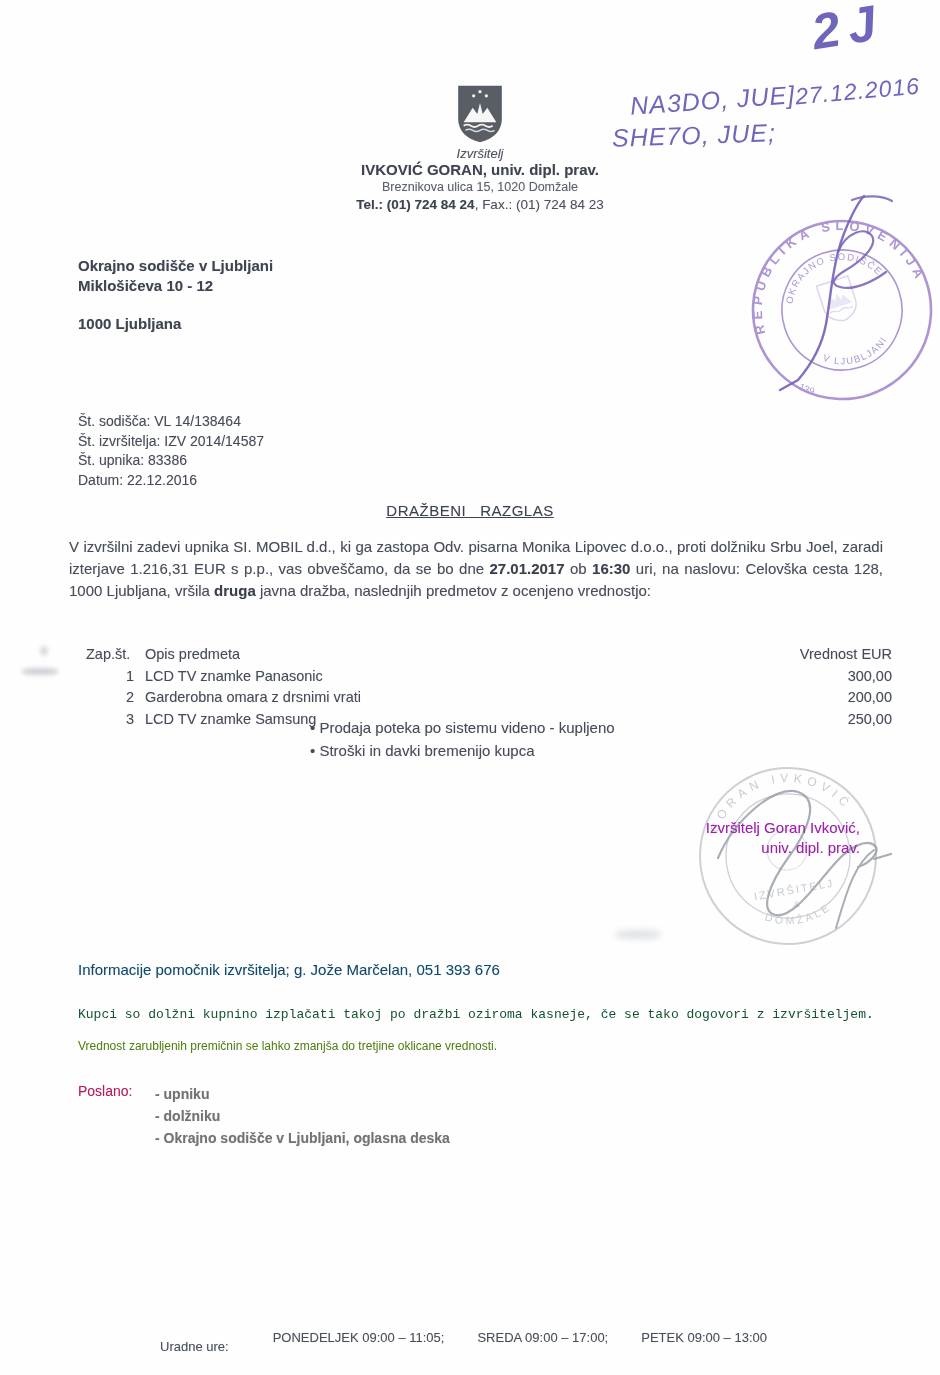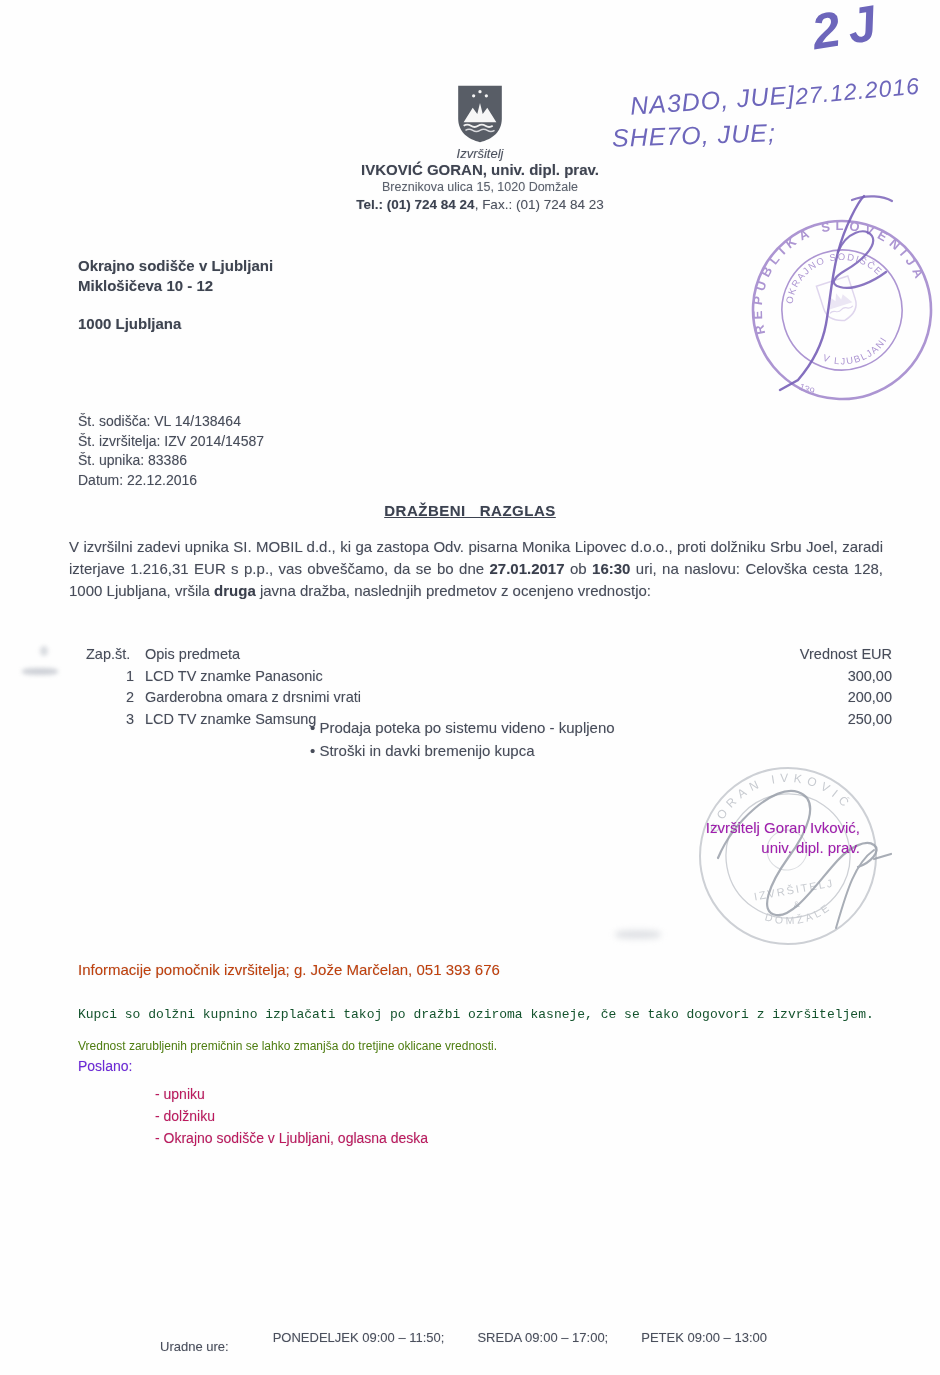--- a/index.html
+++ b/index.html
@@ -28,21 +28,21 @@
 
   
   .recipient{left:78px;top:256px;font-weight:bold;font-size:15px;color:#3e4450;line-height:20px;}
   .recipient .gap{height:18px;}
 
   
   .refs{left:78px;top:412px;font-size:14px;line-height:19.5px;color:#474c59;}
 
   
   .title{left:0;top:502px;width:940px;text-align:center;}
-  .title span{font-weight:bold;font-size:15px;color:#3c4250;text-decoration:underline;white-space:pre;letter-spacing:.5px;}
+  .title span{font-weight:normal;font-size:15px;color:#3c4250;text-decoration:underline;white-space:pre;letter-spacing:.5px;}
 
   
   .body-par{left:69px;top:536px;width:814px;font-size:15px;line-height:22px;text-align:justify;color:#474c59;}
   .body-par b{color:#3a3f4c;}
 
   
   .items{left:78px;top:644px;width:814px;font-size:14.5px;line-height:21.5px;}
   .irow{display:grid;grid-template-columns:60px 1fr 130px;}
   .ic-no{padding-left:8px;}
   .irow .ic-no.num{text-align:right;padding-right:4px;padding-left:0;}
@@ -59,27 +59,27 @@
   .smudge3{left:615px;top:930px;width:46px;height:9px;background:#c3c7ce;border-radius:40%;filter:blur(3px);opacity:.5;}
 
   
   .court-stamp{left:742px;top:188px;width:205px;height:225px;}
   .exec-stamp{left:688px;top:762px;width:204px;height:195px;}
 
   
   .sig-text{left:560px;top:818px;width:300px;text-align:right;font-size:15px;line-height:20px;color:#a21caf;}
 
   
-  .info{left:78px;top:961px;font-size:15px;color:#c2410c;}
+  .info{left:78px;top:961px;font-size:15px;color:#0c4a6e;}
   .note-a{left:78px;top:1007px;font-size:13px;color:#14532d;font-family:Liberation Mono, monospace;}
   .note-b{left:78px;top:1039px;font-size:12px;color:#4d7c0f;}
 
   
-  .dist-label{left:78px;top:1058px;font-size:14px;color:#6d28d9;}
-  .dist-items{left:155px;top:1083px;font-size:14px;line-height:22px;color:#be185d;}
+  .dist-label{left:78px;top:1083px;font-size:14px;color:#be185d;}
+  .dist-items{left:155px;top:1083px;font-size:14px;line-height:22px;color:#737373;font-weight:bold;}
 
   
   .footer{left:160px;top:1330px;font-size:13px;color:#4a4f5c;display:flex;}
   .footer .lbl{margin-right:44px;margin-top:9px;}
   .footer .entry{margin-right:33px;white-space:pre;}
 </style>
 </head>
 <body>
 
 <div class="page">
@@ -221,16 +221,16 @@
 
   <div class="abs dist-label soft">Poslano:</div>
   <div class="abs dist-items soft" id="dist-items">
       <div>- upniku</div>
       <div>- dolžniku</div>
       <div>- Okrajno sodišče v Ljubljani, oglasna deska</div>
     </div>
 
   <div class="abs footer soft">
     <span class="lbl">Uradne ure:</span>
-    <span id="footer-entries"><span class="entry">PONEDELJEK 09:00 – 11:50;</span><span class="entry">SREDA 09:00 – 17:00;</span><span class="entry">PETEK 09:00 – 13:00</span></span>
+    <span id="footer-entries"><span class="entry">PONEDELJEK 09:00 – 11:05;</span><span class="entry">SREDA 09:00 – 17:00;</span><span class="entry">PETEK 09:00 – 13:00</span></span>
   </div>
 
 </div>
 
 </body></html>

